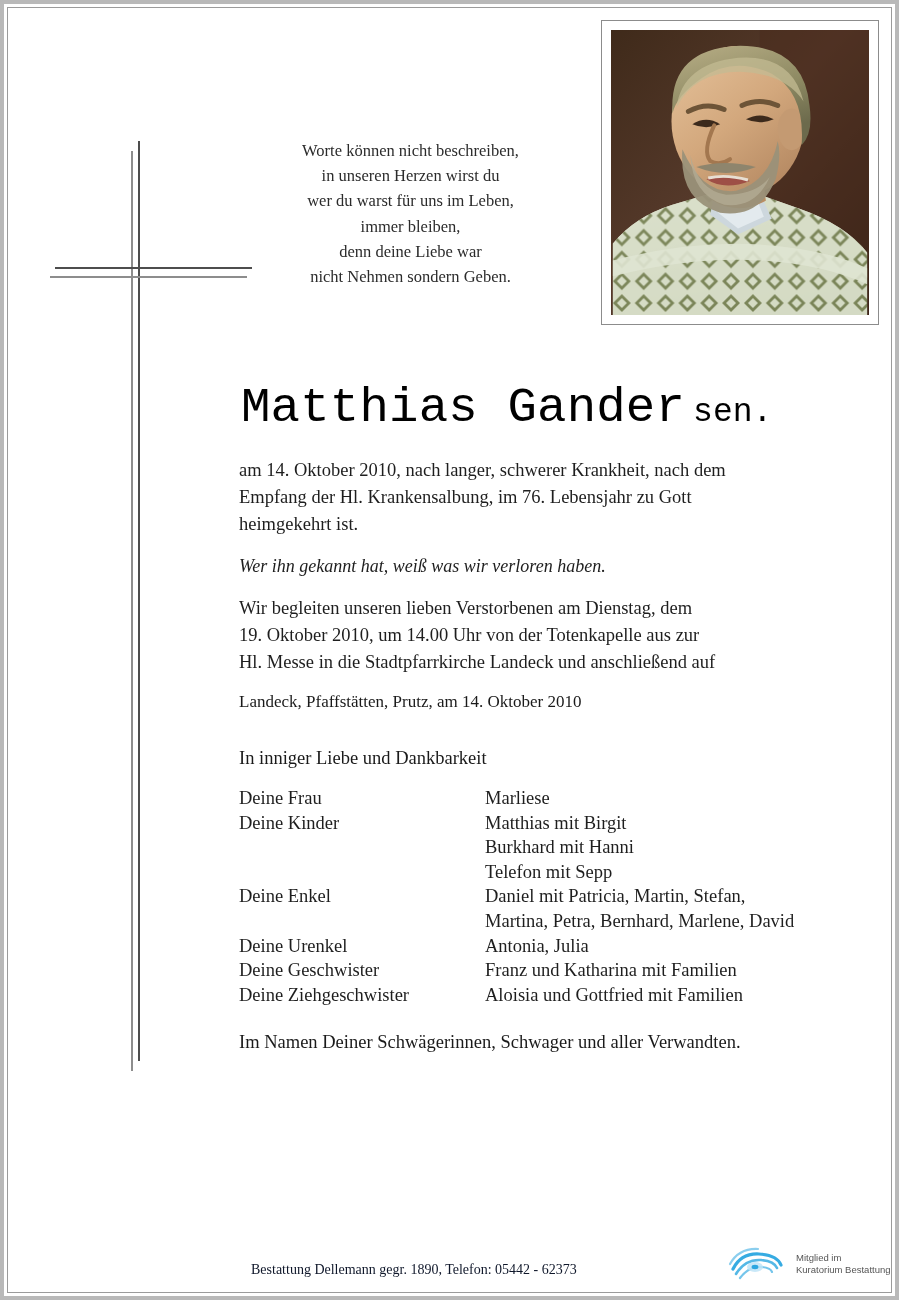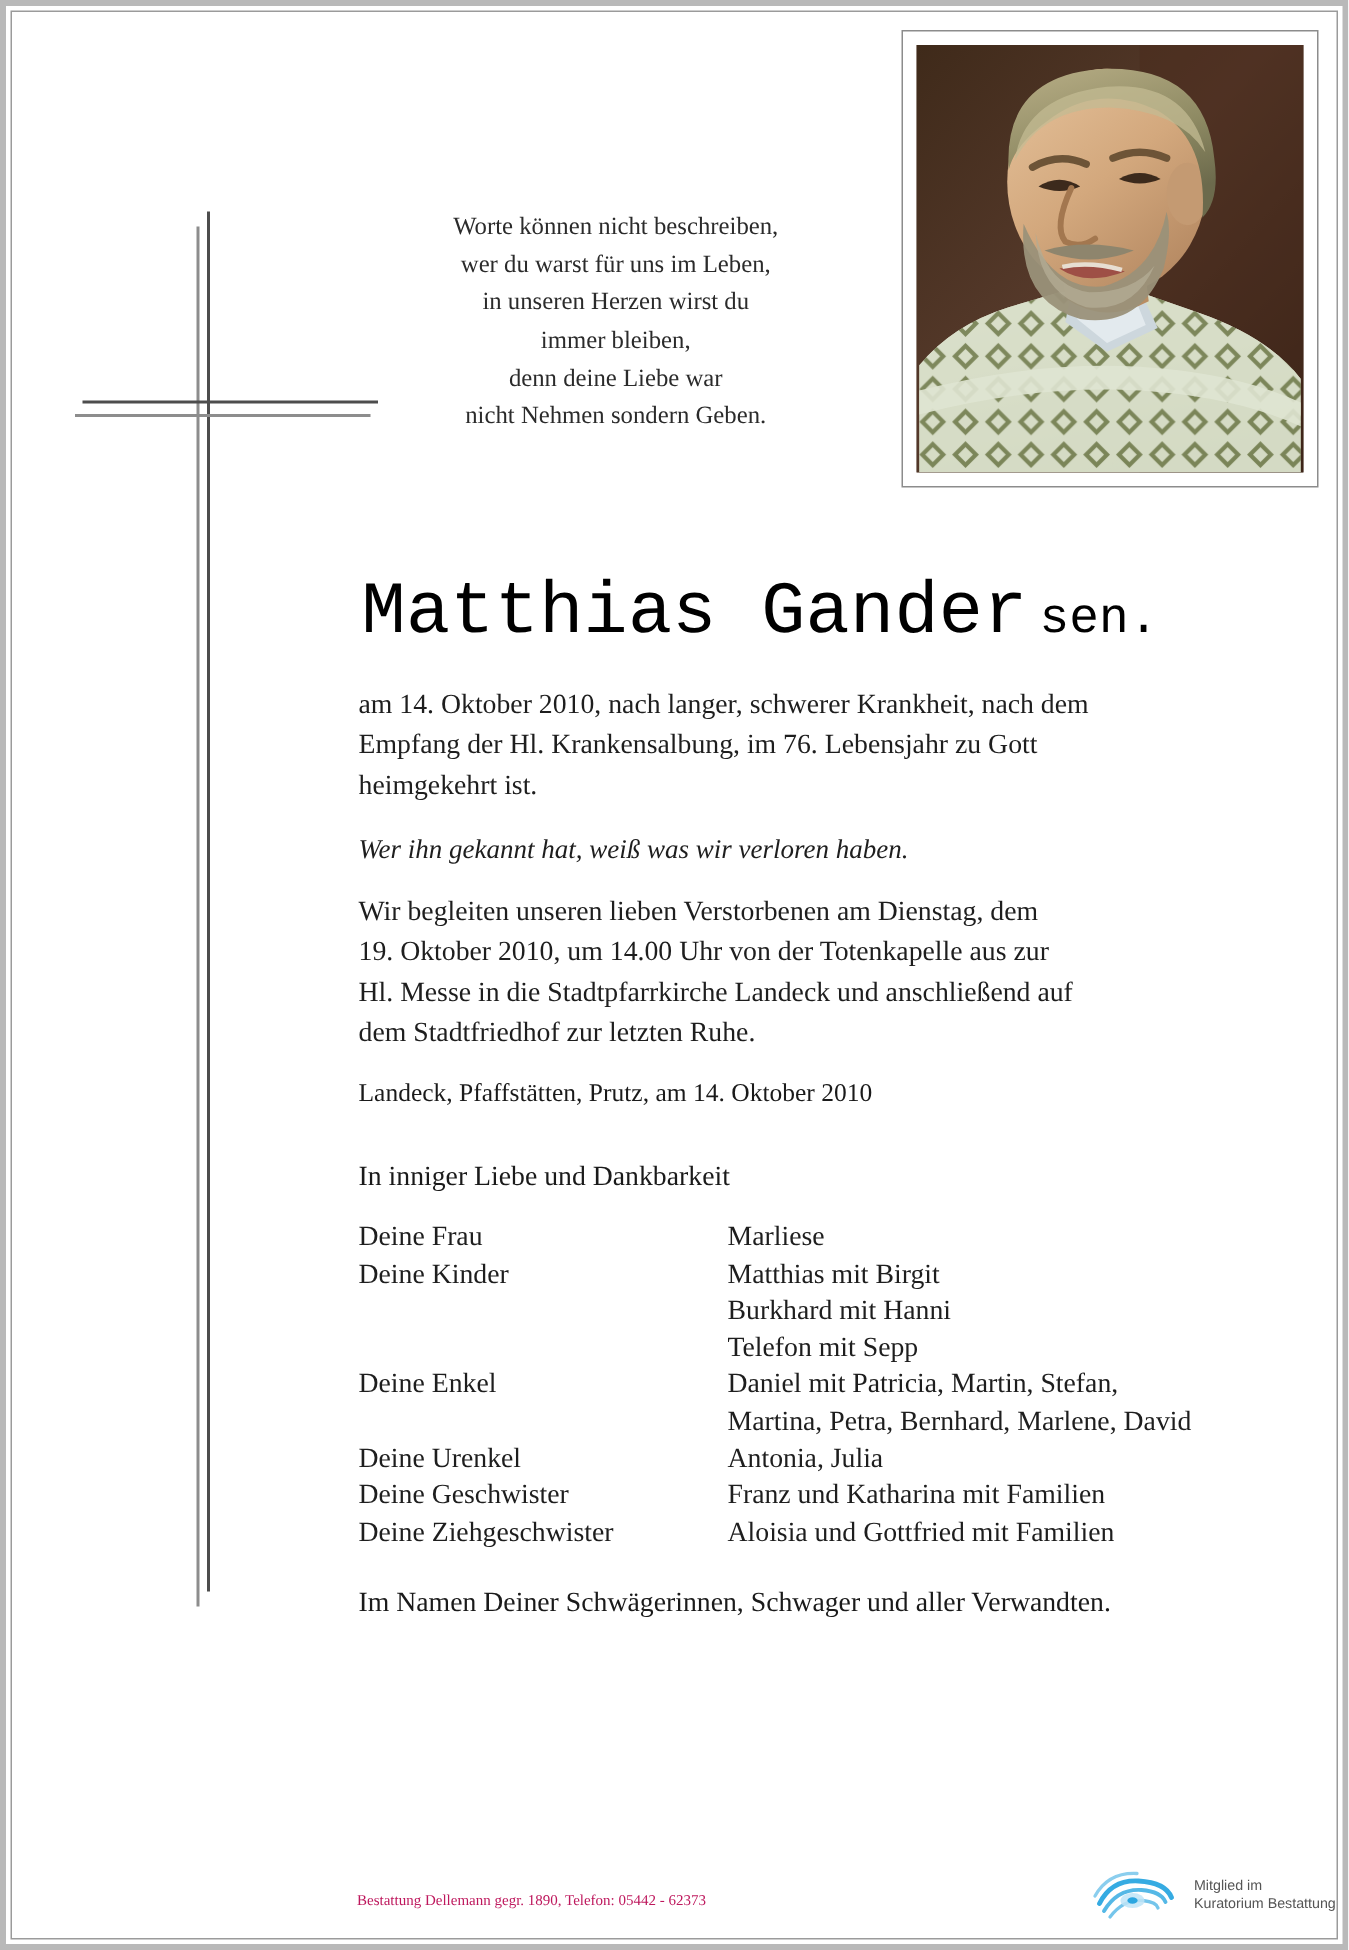--- a/index.html
+++ b/index.html
@@ -181,23 +181,23 @@
   .rosary {
     font-size: 18.5px;
     line-height: 1.46;
     margin-top: 38px;
   }
   .rosary div { white-space: nowrap; }
 
   
   .footer-line {
     position: absolute;
-    left: 238px; top: 1262px;
-    font-size: 10px;
-    color: #be185d;
+    left: 251px; top: 1262px;
+    font-size: 14px;
+    color: #0f172a;
     white-space: nowrap;
   }
 
   .logo {
     position: absolute;
     left: 727px; top: 1241px;
     width: 148px; height: 46px;
     display: flex;
     align-items: center;
     gap: 7px;
@@ -289,22 +289,22 @@
         <path d="M72 120 Q68 172 110 184 Q150 190 166 150 Q172 126 168 112 Q160 152 126 162 Q92 166 72 120 Z" fill="#9a9179" opacity="0.95"></path>
         <path d="M80 126 Q82 166 114 176 Q146 180 160 148 Q146 166 116 166 Q88 162 80 126 Z" fill="#b3ab94" opacity="0.8"></path>
 
         <path d="M86 138 Q114 130 146 138 Q116 150 86 138 Z" fill="#8e856d"></path>
       </svg>
     </div>
   </div>
 
   <div class="verse">
     <div>Worte können nicht beschreiben,</div>
+    <div>in unseren Herzen wirst du</div>
     <div>wer du warst für uns im Leben,</div>
-    <div>in unseren Herzen wirst du</div>
     <div>immer bleiben,</div>
     <div>denn deine Liebe war</div>
     <div>nicht Nehmen sondern Geben.</div>
   </div>
 
   <div class="body-col">
 
 
     <div class="name-line">
       <span class="name-main">Matthias Gander</span><span class="name-suffix">sen.</span>
@@ -315,21 +315,20 @@
       <div>Empfang der Hl. Krankensalbung, im 76. Lebensjahr zu Gott</div>
       <div>heimgekehrt ist.</div>
     </div>
 
     <div class="quote">Wer ihn gekannt hat, weiß was wir verloren haben.</div>
 
     <div class="para funeral">
       <div>Wir begleiten unseren lieben Verstorbenen am Dienstag, dem</div>
       <div>19. Oktober 2010, um 14.00 Uhr von der Totenkapelle aus zur</div>
       <div>Hl. Messe in die Stadtpfarrkirche Landeck und anschließend auf</div>
-      <div>dem Stadtfriedhof zur letzten Ruhe.</div>
     </div>
 
     <div class="place-date">Landeck, Pfaffstätten, Prutz, am 14. Oktober 2010</div>
 
     <div class="gratitude">In inniger Liebe und Dankbarkeit</div>
 
     <table class="family">
       <tbody>
         <tr>
           <td class="lbl">Deine Frau</td>

